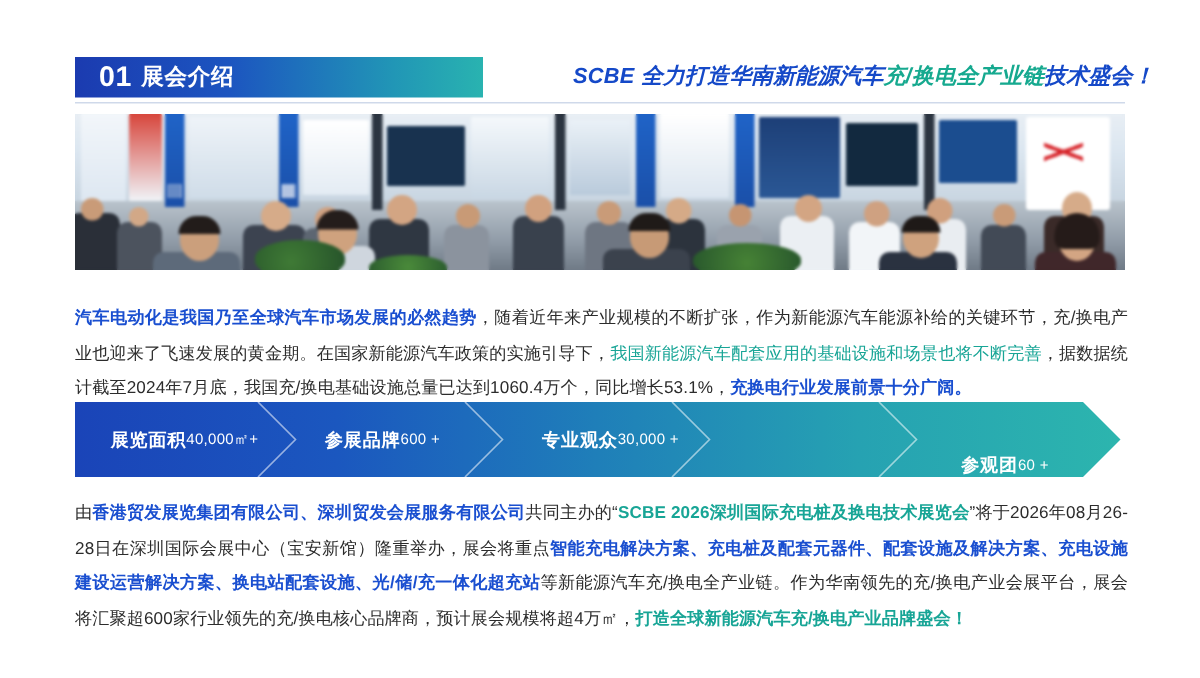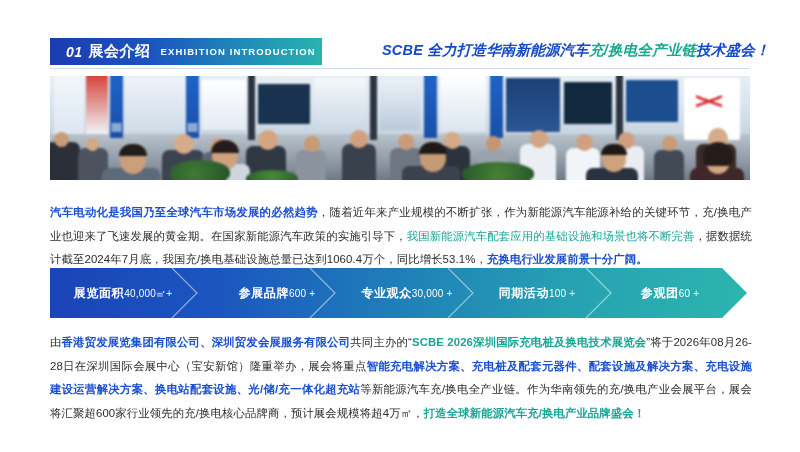--- a/index.html
+++ b/index.html
@@ -17,22 +17,22 @@
   }
   #section-tab{
     position:absolute;left:50px;top:38px;
     width:272px;height:27px;
     background:linear-gradient(90deg,#1b3bb0 0%,#1c55c0 38%,#2196b6 78%,#29b3b0 100%);
     display:flex;align-items:center;
     padding-left:16px;box-sizing:border-box;
     white-space:nowrap;
   }
   #tab-number{
-    color:#ffffff;font-size:14px;font-weight:bold;
-    letter-spacing:.5px;font-style:italic;
+    color:#ffffff;font-size:19px;font-weight:bold;
+    letter-spacing:.5px;
   }
   #tab-cn{
     color:#ffffff;font-size:15px;font-weight:bold;
     margin-left:6px;letter-spacing:.5px;font-family:Liberation Mono, monospace;
   }
   #tab-en{
     color:#ffffff;font-size:9.5px;font-weight:bold;
     margin-left:10px;letter-spacing:1.1px;
   }
   #header-slogan{
@@ -112,21 +112,20 @@
   .stat-value{font-size:10px;font-weight:normal;letter-spacing:.2px;line-height:15px;margin-top:1px;}
 </style>
 </head>
 <body>
 
 <div id="header">
 
   <div id="section-tab">
     <span id="tab-number">01</span>
     <span id="tab-cn">展会介绍</span>
-    <span id="tab-en">EXHIBITION INTRODUCTION</span>
   </div>
 
   <div id="header-slogan">
     <span>SCBE </span><span>全力打造华南新能源汽车</span><span class="hl">充/换电全产业链</span><span>技术盛会！</span>
   </div>
 
   <div id="header-rule"></div>
 </div>
 
 <div id="photo-banner">
@@ -251,31 +250,27 @@
       <path d="M260,0 L285,25 L260,50"></path>
       <path d="M398,0 L423,25 L398,50"></path>
       <path d="M536,0 L561,25 L536,50"></path>
     </g>
   </svg>
 
   <div class="stat-cell" style="left:8px;width:130px;">
     <div class="stat-label">展览面积</div>
     <div class="stat-value">40,000㎡+</div>
   </div>
-  <div class="stat-cell" style="left:162px;width:130px;justify-content:center;">
+  <div class="stat-cell" style="left:140px;width:130px;justify-content:center;">
     <div class="stat-label">参展品牌</div>
     <div class="stat-value">600 +</div>
   </div>
   <div class="stat-cell" style="left:292px;width:130px;">
     <div class="stat-label">专业观众</div>
     <div class="stat-value">30,000 +</div>
   </div>
-  <div class="stat-cell" style="left:422px;width:130px;">
-    <div class="stat-label">同期活动</div>
-    <div class="stat-value">100 +</div>
-  </div>
-  <div class="stat-cell" style="left:558px;width:124px;">
+  <div class="stat-cell" style="left:558px;width:124px;align-items:flex-end;">
     <div class="stat-label">参观团</div>
     <div class="stat-value">60 +</div>
   </div>
 </div>
 
 <div id="para-bottom"><span>由</span><span class="b-blue">香港贸发展览集团有限公司、深圳贸发会展服务有限公司</span><span>共同主办的“</span><span class="b-teal">SCBE 2026深圳国际充电桩及换电技术展览会</span><span>”将于2026年08月26-28日在深圳国际会展中心（宝安新馆）隆重举办，展会将重点</span><span class="b-blue">智能充电解决方案、充电桩及配套元器件、配套设施及解决方案、充电设施建设运营解决方案、换电站配套设施、光/储/充一体化超充站</span><span>等新能源汽车充/换电全产业链。作为华南领先的充/换电产业会展平台，展会将汇聚超600家行业领先的充/换电核心品牌商，预计展会规模将超4万㎡，</span><span class="b-teal">打造全球新能源汽车充/换电产业品牌盛会！</span></div>
 
 </body></html>

